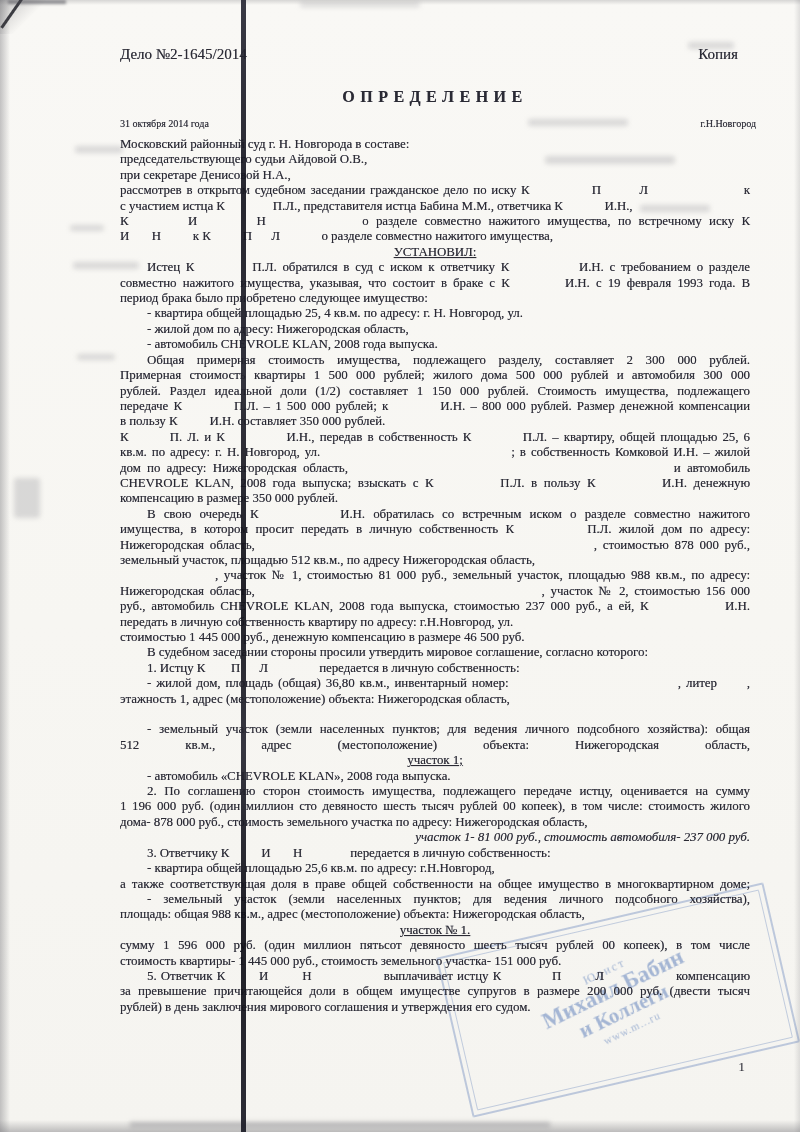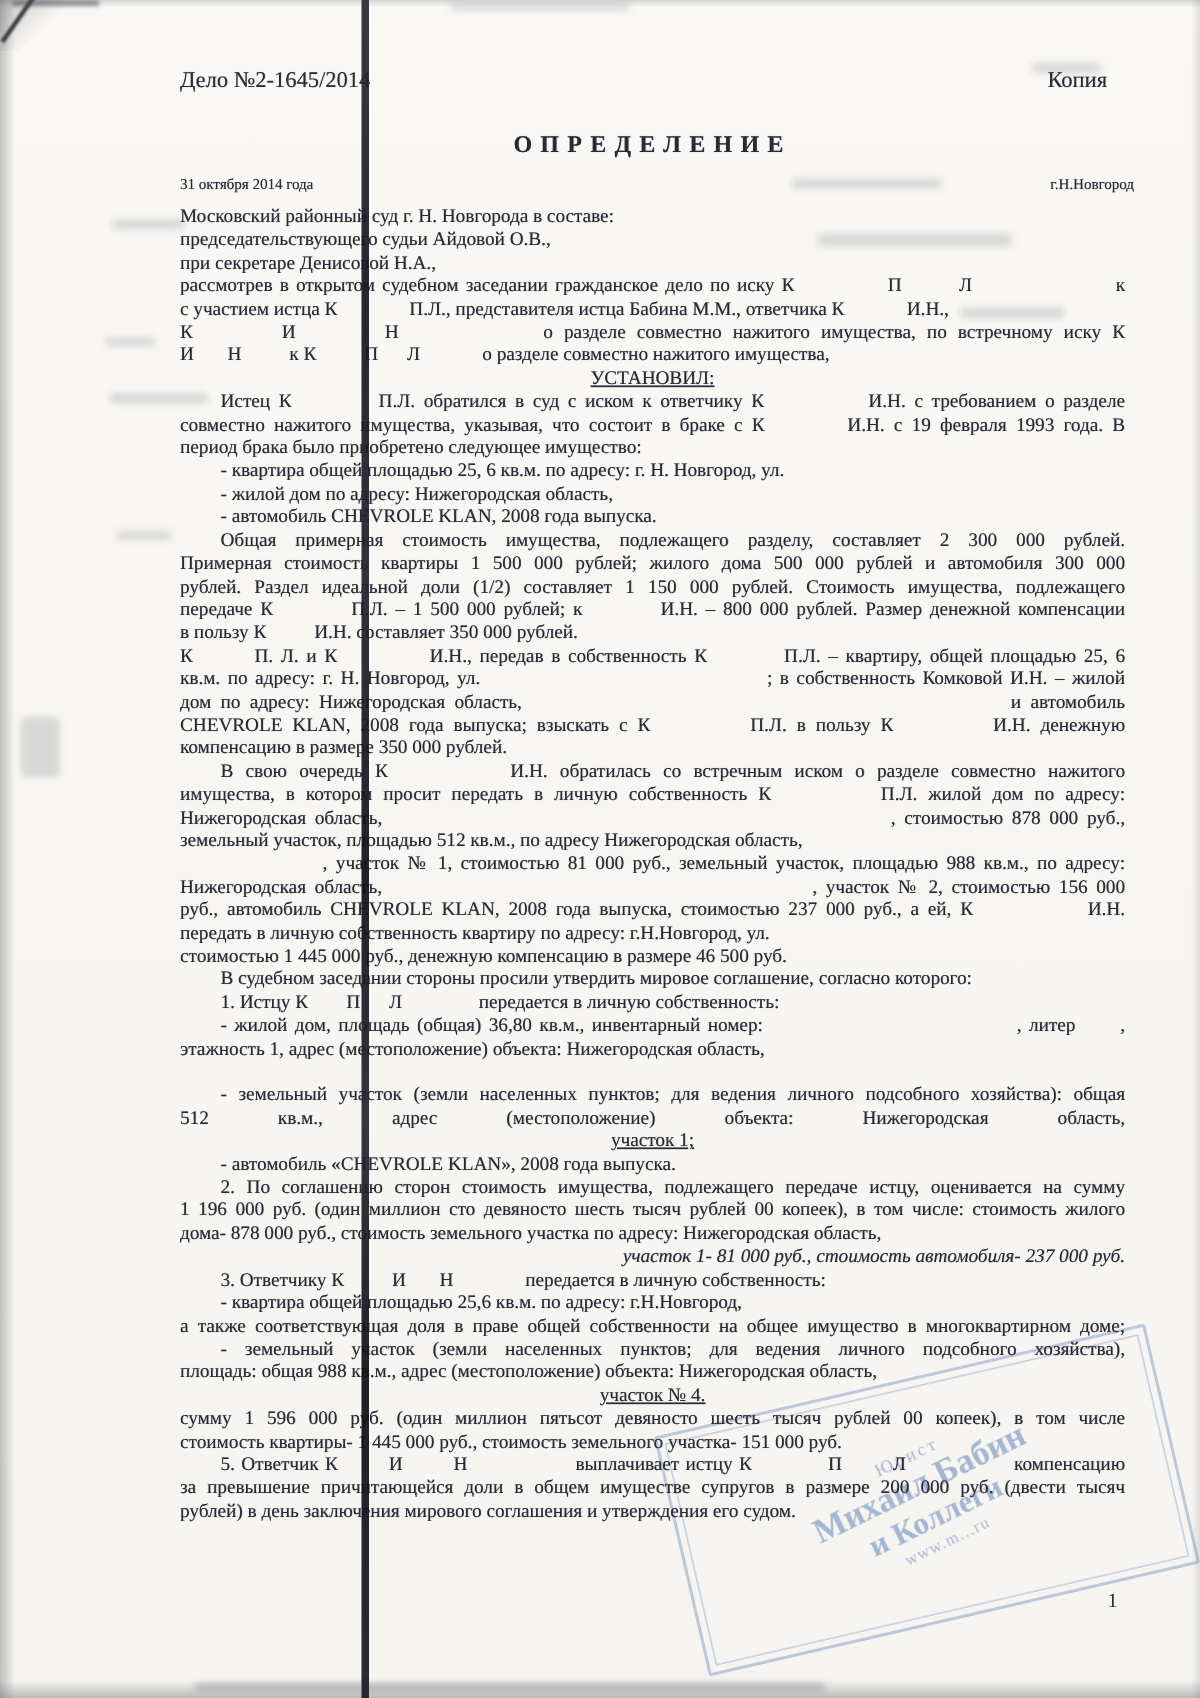--- a/index.html
+++ b/index.html
@@ -149,21 +149,21 @@
       <div class="ln a-l">председательствующего судьи Айдовой О.В.,</div>
       <div class="ln a-l">при секретаре Денисовой Н.А.,</div>
       <div class="ln a-j">рассмотрев в открытом судебном заседании гражданское дело по иску К&nbsp;&nbsp;&nbsp;&nbsp;&nbsp;&nbsp;&nbsp;&nbsp;&nbsp;&nbsp;&nbsp;&nbsp;&nbsp;П&nbsp;&nbsp;&nbsp;&nbsp;&nbsp;&nbsp;&nbsp;&nbsp;Л&nbsp;&nbsp;&nbsp;&nbsp;&nbsp;&nbsp;&nbsp;&nbsp;&nbsp;&nbsp;&nbsp;&nbsp;&nbsp;&nbsp;&nbsp;&nbsp;&nbsp;&nbsp;&nbsp;&nbsp;к</div>
       <div class="ln a-l">с участием истца К&nbsp;&nbsp;&nbsp;&nbsp;&nbsp;&nbsp;&nbsp;&nbsp;&nbsp;&nbsp;&nbsp;&nbsp;&nbsp;&nbsp;&nbsp;П.Л., представителя истца Бабина М.М., ответчика К&nbsp;&nbsp;&nbsp;&nbsp;&nbsp;&nbsp;&nbsp;&nbsp;&nbsp;&nbsp;&nbsp;&nbsp;&nbsp;И.Н.,</div>
       <div class="ln a-j">К&nbsp;&nbsp;&nbsp;&nbsp;&nbsp;&nbsp;&nbsp;&nbsp;И&nbsp;&nbsp;&nbsp;&nbsp;&nbsp;&nbsp;&nbsp;&nbsp;Н&nbsp;&nbsp;&nbsp;&nbsp;&nbsp;&nbsp;&nbsp;&nbsp;&nbsp;&nbsp;&nbsp;&nbsp;&nbsp;о разделе совместно нажитого имущества, по встречному иску К</div>
       <div class="ln a-l">И&nbsp;&nbsp;&nbsp;&nbsp;&nbsp;&nbsp;&nbsp;Н&nbsp;&nbsp;&nbsp;&nbsp;&nbsp;&nbsp;&nbsp;&nbsp;&nbsp;&nbsp;к К&nbsp;&nbsp;&nbsp;&nbsp;&nbsp;&nbsp;&nbsp;&nbsp;&nbsp;&nbsp;П&nbsp;&nbsp;&nbsp;&nbsp;&nbsp;&nbsp;Л&nbsp;&nbsp;&nbsp;&nbsp;&nbsp;&nbsp;&nbsp;&nbsp;&nbsp;&nbsp;&nbsp;&nbsp;&nbsp;о разделе совместно нажитого имущества,</div>
       <div class="ln a-c">УСТАНОВИЛ:</div>
       <div class="ln a-j ind">Истец К&nbsp;&nbsp;&nbsp;&nbsp;&nbsp;&nbsp;&nbsp;&nbsp;&nbsp;&nbsp;П.Л. обратился в суд с иском к ответчику К&nbsp;&nbsp;&nbsp;&nbsp;&nbsp;&nbsp;&nbsp;&nbsp;&nbsp;&nbsp;&nbsp;&nbsp;И.Н. с требованием о разделе</div>
       <div class="ln a-j">совместно нажитого имущества, указывая, что состоит в браке с К&nbsp;&nbsp;&nbsp;&nbsp;&nbsp;&nbsp;&nbsp;&nbsp;&nbsp;И.Н. с 19 февраля 1993 года. В</div>
       <div class="ln a-l">период брака было приобретено следующее имущество:</div>
-      <div class="ln a-l ind">- квартира общей площадью 25, 6 кв.м. по адресу: г. Н. Новгород, ул.</div>
+      <div class="ln a-l ind">- квартира общей площадью 25, 4 кв.м. по адресу: г. Н. Новгород, ул.</div>
       <div class="ln a-l ind">- жилой дом по адресу: Нижегородская область,</div>
       <div class="ln a-l ind">- автомобиль CHEVROLE KLAN, 2008 года выпуска.</div>
       <div class="ln a-j ind">Общая примерная стоимость имущества, подлежащего разделу, составляет 2 300 000 рублей.</div>
       <div class="ln a-j">Примерная стоимость квартиры 1 500 000 рублей; жилого дома 500 000 рублей и автомобиля 300 000</div>
       <div class="ln a-j">рублей. Раздел идеальной доли (1/2) составляет 1 150 000 рублей. Стоимость имущества, подлежащего</div>
       <div class="ln a-j">передаче К&nbsp;&nbsp;&nbsp;&nbsp;&nbsp;&nbsp;&nbsp;&nbsp;&nbsp;&nbsp;П.Л. – 1 500 000 рублей; к&nbsp;&nbsp;&nbsp;&nbsp;&nbsp;&nbsp;&nbsp;&nbsp;&nbsp;&nbsp;И.Н. – 800 000 рублей. Размер денежной компенсации</div>
       <div class="ln a-l">в пользу К&nbsp;&nbsp;&nbsp;&nbsp;&nbsp;&nbsp;&nbsp;&nbsp;&nbsp;&nbsp;И.Н. составляет 350 000 рублей.</div>
       <div class="ln a-j">К&nbsp;&nbsp;&nbsp;&nbsp;&nbsp;&nbsp;&nbsp;&nbsp;П. Л. и К&nbsp;&nbsp;&nbsp;&nbsp;&nbsp;&nbsp;&nbsp;&nbsp;&nbsp;&nbsp;&nbsp;&nbsp;И.Н., передав в собственность К&nbsp;&nbsp;&nbsp;&nbsp;&nbsp;&nbsp;&nbsp;&nbsp;&nbsp;&nbsp;П.Л. – квартиру, общей площадью 25, 6</div>
       <div class="ln a-j">кв.м. по адресу: г. Н. Новгород, ул.&nbsp;&nbsp;&nbsp;&nbsp;&nbsp;&nbsp;&nbsp;&nbsp;&nbsp;&nbsp;&nbsp;&nbsp;&nbsp;&nbsp;&nbsp;&nbsp;&nbsp;&nbsp;&nbsp;&nbsp;&nbsp;&nbsp;&nbsp;&nbsp;&nbsp;&nbsp;&nbsp;&nbsp;&nbsp;&nbsp;&nbsp;&nbsp;&nbsp;&nbsp;&nbsp;&nbsp;&nbsp;&nbsp;; в собственность Комковой И.Н. – жилой</div>
       <div class="ln a-j">дом по адресу: Нижегородская область,&nbsp;&nbsp;&nbsp;&nbsp;&nbsp;&nbsp;&nbsp;&nbsp;&nbsp;&nbsp;&nbsp;&nbsp;&nbsp;&nbsp;&nbsp;&nbsp;&nbsp;&nbsp;&nbsp;&nbsp;&nbsp;&nbsp;&nbsp;&nbsp;&nbsp;&nbsp;&nbsp;&nbsp;&nbsp;&nbsp;&nbsp;&nbsp;&nbsp;&nbsp;&nbsp;&nbsp;&nbsp;&nbsp;&nbsp;&nbsp;&nbsp;&nbsp;&nbsp;&nbsp;&nbsp;&nbsp;&nbsp;&nbsp;&nbsp;&nbsp;&nbsp;&nbsp;и автомобиль</div>
@@ -189,21 +189,21 @@
       <div class="ln a-l ind">- автомобиль «CHEVROLE KLAN», 2008 года выпуска.</div>
       <div class="ln a-j ind">2. По соглашению сторон стоимость имущества, подлежащего передаче истцу, оценивается на сумму</div>
       <div class="ln a-j">1 196 000 руб. (один миллион сто девяносто шесть тысяч рублей 00 копеек), в том числе: стоимость жилого</div>
       <div class="ln a-l">дома- 878 000 руб., стоимость земельного участка по адресу: Нижегородская область,</div>
       <div class="ln a-r">участок 1- 81 000 руб., стоимость автомобиля- 237 000 руб.</div>
       <div class="ln a-l ind">3. Ответчику К&nbsp;&nbsp;&nbsp;&nbsp;&nbsp;&nbsp;&nbsp;&nbsp;&nbsp;&nbsp;И&nbsp;&nbsp;&nbsp;&nbsp;&nbsp;&nbsp;&nbsp;Н&nbsp;&nbsp;&nbsp;&nbsp;&nbsp;&nbsp;&nbsp;&nbsp;&nbsp;&nbsp;&nbsp;&nbsp;&nbsp;&nbsp;&nbsp;передается в личную собственность:</div>
       <div class="ln a-l ind">- квартира общей площадью 25,6 кв.м. по адресу: г.Н.Новгород,</div>
       <div class="ln a-j">а также соответствующая доля в праве общей собственности на общее имущество в многоквартирном доме;</div>
       <div class="ln a-j ind">- земельный участок (земли населенных пунктов; для ведения личного подсобного хозяйства),</div>
       <div class="ln a-l">площадь: общая 988 кв.м., адрес (местоположение) объекта: Нижегородская область,</div>
-      <div class="ln a-c">участок № 4.</div>
+      <div class="ln a-c">участок № 1.</div>
       <div class="ln a-j">сумму 1 596 000 руб. (один миллион пятьсот девяносто шесть тысяч рублей 00 копеек), в том числе</div>
       <div class="ln a-l">стоимость квартиры- 1 445 000 руб., стоимость земельного участка- 151 000 руб.</div>
       <div class="ln a-j ind">5. Ответчик К&nbsp;&nbsp;&nbsp;&nbsp;&nbsp;&nbsp;&nbsp;&nbsp;И&nbsp;&nbsp;&nbsp;&nbsp;&nbsp;&nbsp;&nbsp;&nbsp;Н&nbsp;&nbsp;&nbsp;&nbsp;&nbsp;&nbsp;&nbsp;&nbsp;&nbsp;&nbsp;&nbsp;&nbsp;&nbsp;&nbsp;&nbsp;&nbsp;&nbsp;выплачивает истцу К&nbsp;&nbsp;&nbsp;&nbsp;&nbsp;&nbsp;&nbsp;&nbsp;&nbsp;&nbsp;&nbsp;&nbsp;П&nbsp;&nbsp;&nbsp;&nbsp;&nbsp;&nbsp;&nbsp;&nbsp;Л&nbsp;&nbsp;&nbsp;&nbsp;&nbsp;&nbsp;&nbsp;&nbsp;&nbsp;&nbsp;&nbsp;&nbsp;&nbsp;&nbsp;&nbsp;&nbsp;&nbsp;компенсацию</div>
       <div class="ln a-j">за превышение причитающейся доли в общем имуществе супругов в размере 200 000 руб. (двести тысяч</div>
       <div class="ln a-l">рублей) в день заключения мирового соглашения и утверждения его судом.</div>
     </div>
 
   <div class="page-num txt">1</div>
 </div>
 

